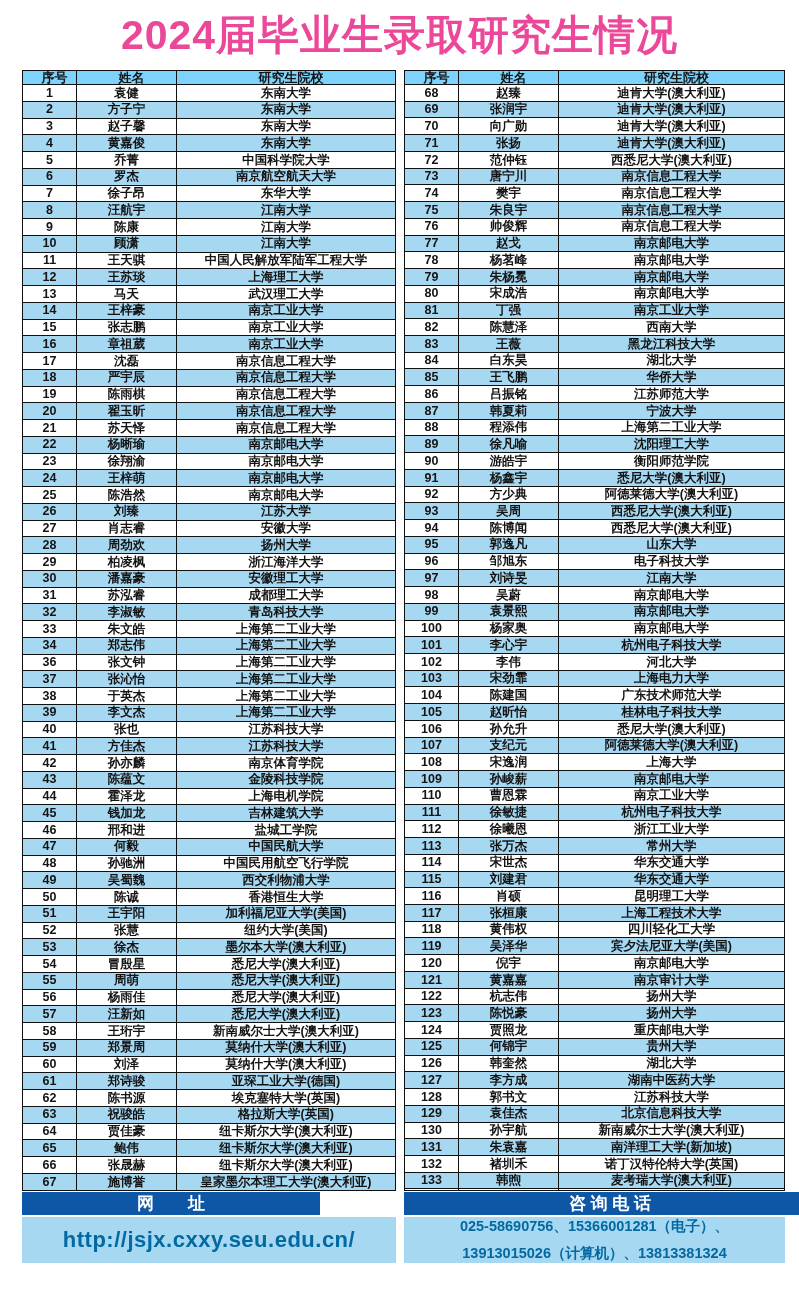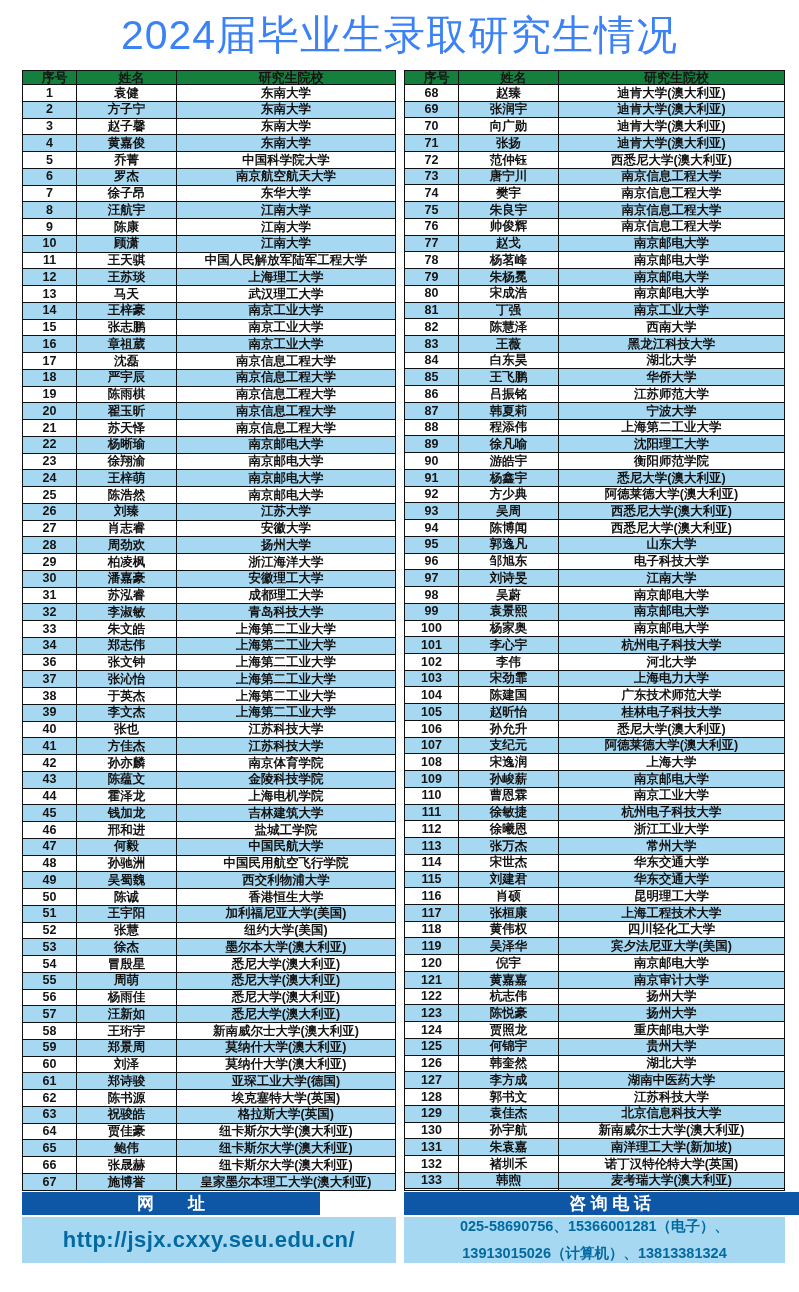--- a/index.html
+++ b/index.html
@@ -3,35 +3,35 @@
 <meta charset="utf-8">
 <style>
   html,body{margin:0;padding:0;}
   body{
     width:799px;height:1292px;position:relative;background:#ffffff;
     font-family:"Liberation Sans","DejaVu Sans",sans-serif;
     -webkit-font-smoothing:antialiased;
   }
   .page-title{
     position:absolute;top:8px;left:0;width:799px;text-align:center;
-    font-size:41px;font-weight:400;color:#3b82f6;letter-spacing:1px;
+    font-size:41px;font-weight:700;color:#ec4899;letter-spacing:1px;
     white-space:nowrap;
   }
   table.rt{
     position:absolute;top:70px;height:1121px;border-collapse:collapse;
     table-layout:fixed;background:#ffffff;
   }
   table.rt.left{left:22px;width:374px;}
   table.rt.right{left:404px;width:381px;}
   table.rt th,table.rt td{
     border:1.4px solid #111;padding:0 2px;margin:0;
     font-size:12.5px;font-weight:700;color:#141414;text-align:center;
     overflow:hidden;white-space:nowrap;line-height:1;
   }
-  table.rt thead th{background:#15803d;font-size:13px;padding-left:12px;}
+  table.rt thead th{background:#7dd3fc;font-size:13px;padding-left:12px;}
   table.rt tbody tr:nth-child(even) td{background:#a7d8f2;}
   table.rt tbody tr:nth-child(odd) td{background:#ffffff;}
   col.c-num{width:54px;}
   col.c-name{width:100px;}
   col.c-school{width:auto;}
   .band{
     position:absolute;top:1192px;height:23px;background:#0e56a6;
     color:#ffffff;font-weight:900;font-size:17px;
     display:flex;align-items:center;justify-content:center;
     white-space:pre;

